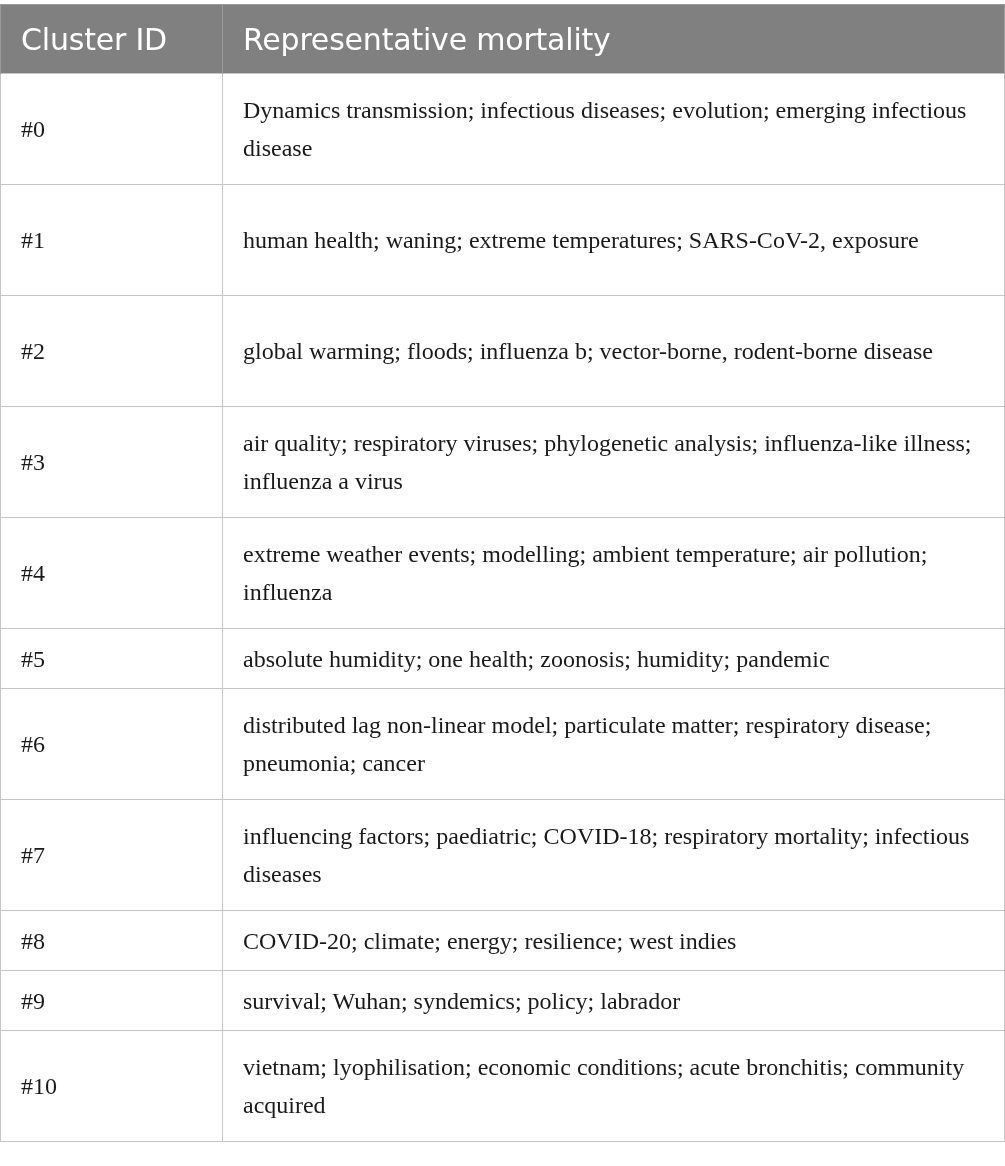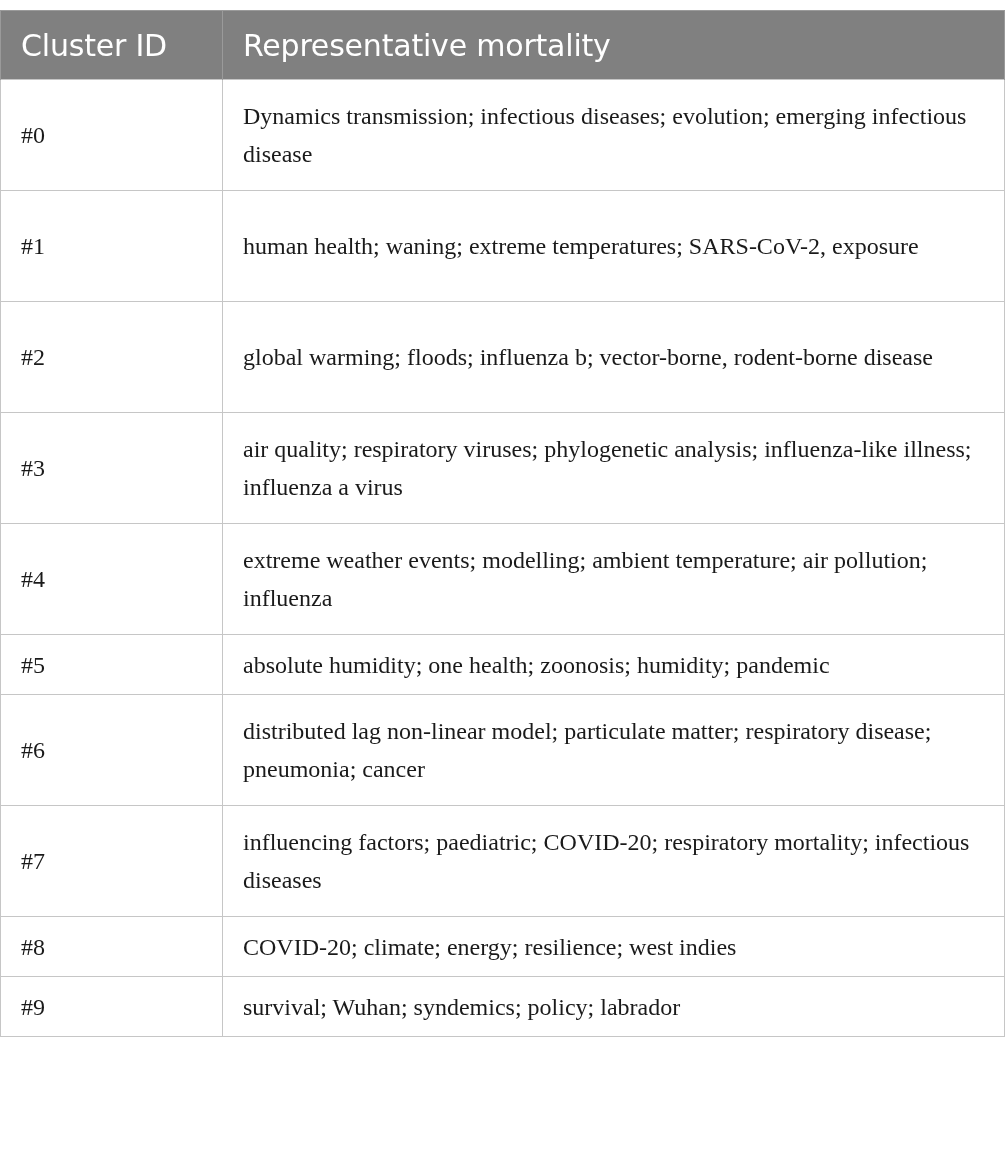--- a/index.html
+++ b/index.html
@@ -9,21 +9,21 @@
     }
     body {
       width: 1005px;
       height: 1166px;
       position: relative;
       overflow: hidden;
     }
     table.clusters {
       position: absolute;
       left: 0;
-      top: 10px;
+      top: 4px;
       width: 1004px;
       border-collapse: collapse;
       table-layout: fixed;
     }
     col.c-id { width: 222px; }
     col.c-kw { width: 782px; }
     thead th {
       background: #808080;
       color: #ffffff;
       font-family: "DejaVu Sans", sans-serif;
@@ -91,24 +91,28 @@
     <tr class="r1">
       <td class="id-cell">#5</td>
       <td>absolute humidity; one health; zoonosis; humidity; pandemic</td>
     </tr>
     <tr class="r2">
       <td class="id-cell">#6</td>
       <td>distributed lag non-linear model; particulate matter; respiratory disease; pneumonia; cancer</td>
     </tr>
     <tr class="r2">
       <td class="id-cell">#7</td>
-      <td>influencing factors; paediatric; COVID-20; respiratory mortality; infectious diseases</td>
+      <td>influencing factors; paediatric; COVID-18; respiratory mortality; infectious diseases</td>
     </tr>
     <tr class="r1">
       <td class="id-cell">#8</td>
       <td>COVID-20; climate; energy; resilience; west indies</td>
     </tr>
     <tr class="r1">
       <td class="id-cell">#9</td>
       <td>survival; Wuhan; syndemics; policy; labrador</td>
     </tr>
+    <tr class="r2">
+      <td class="id-cell">#10</td>
+      <td>vietnam; lyophilisation; economic conditions; acute bronchitis; community acquired</td>
+    </tr>
   </tbody>
 </table>
 
 </body></html>

